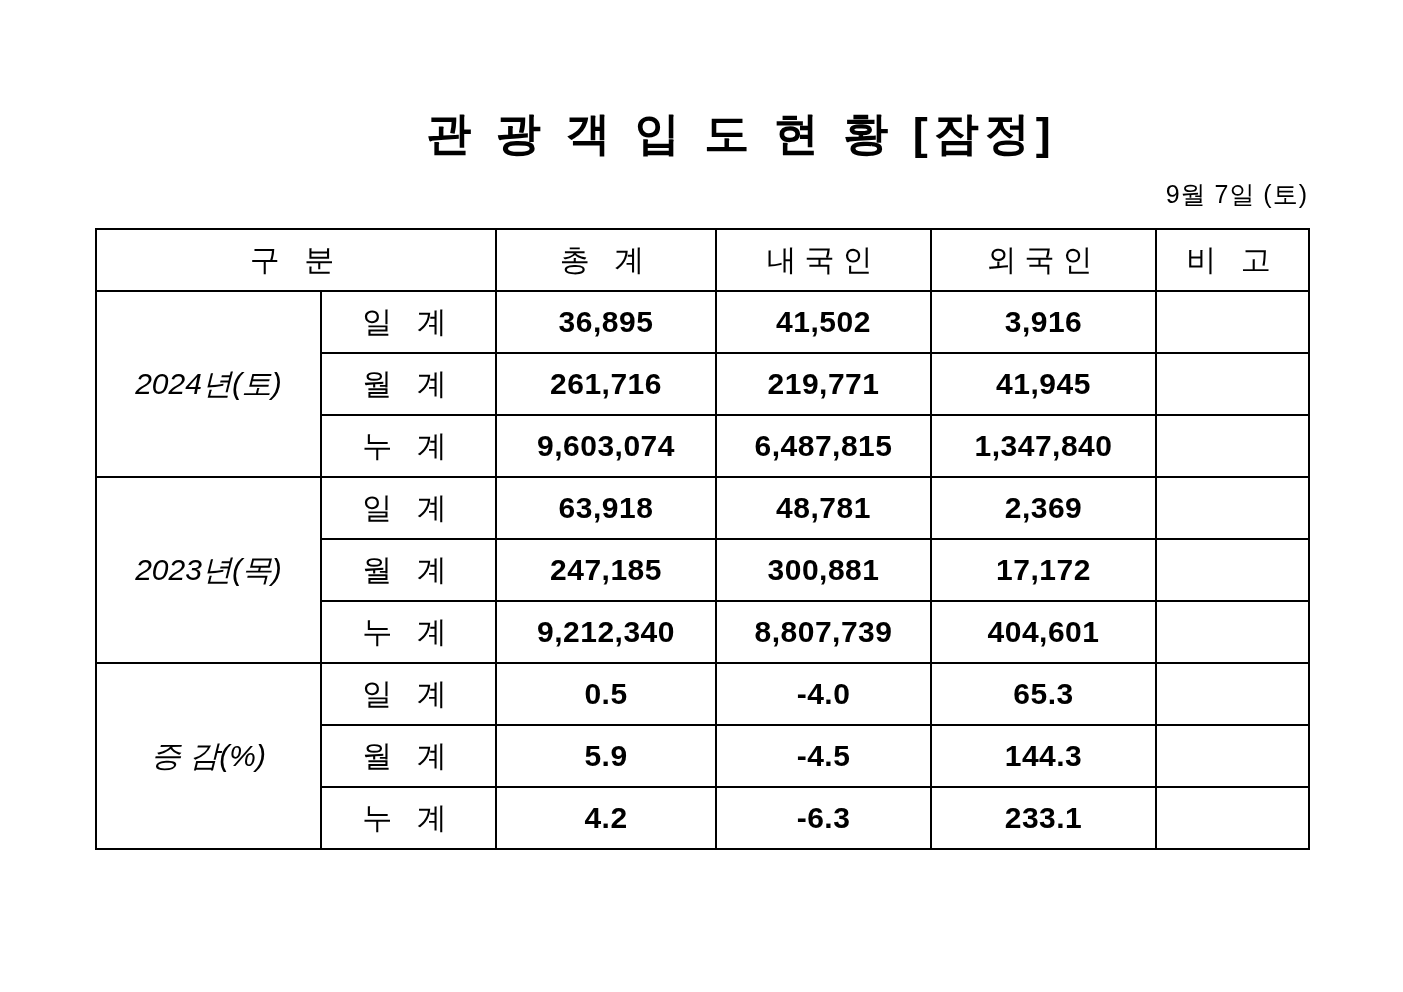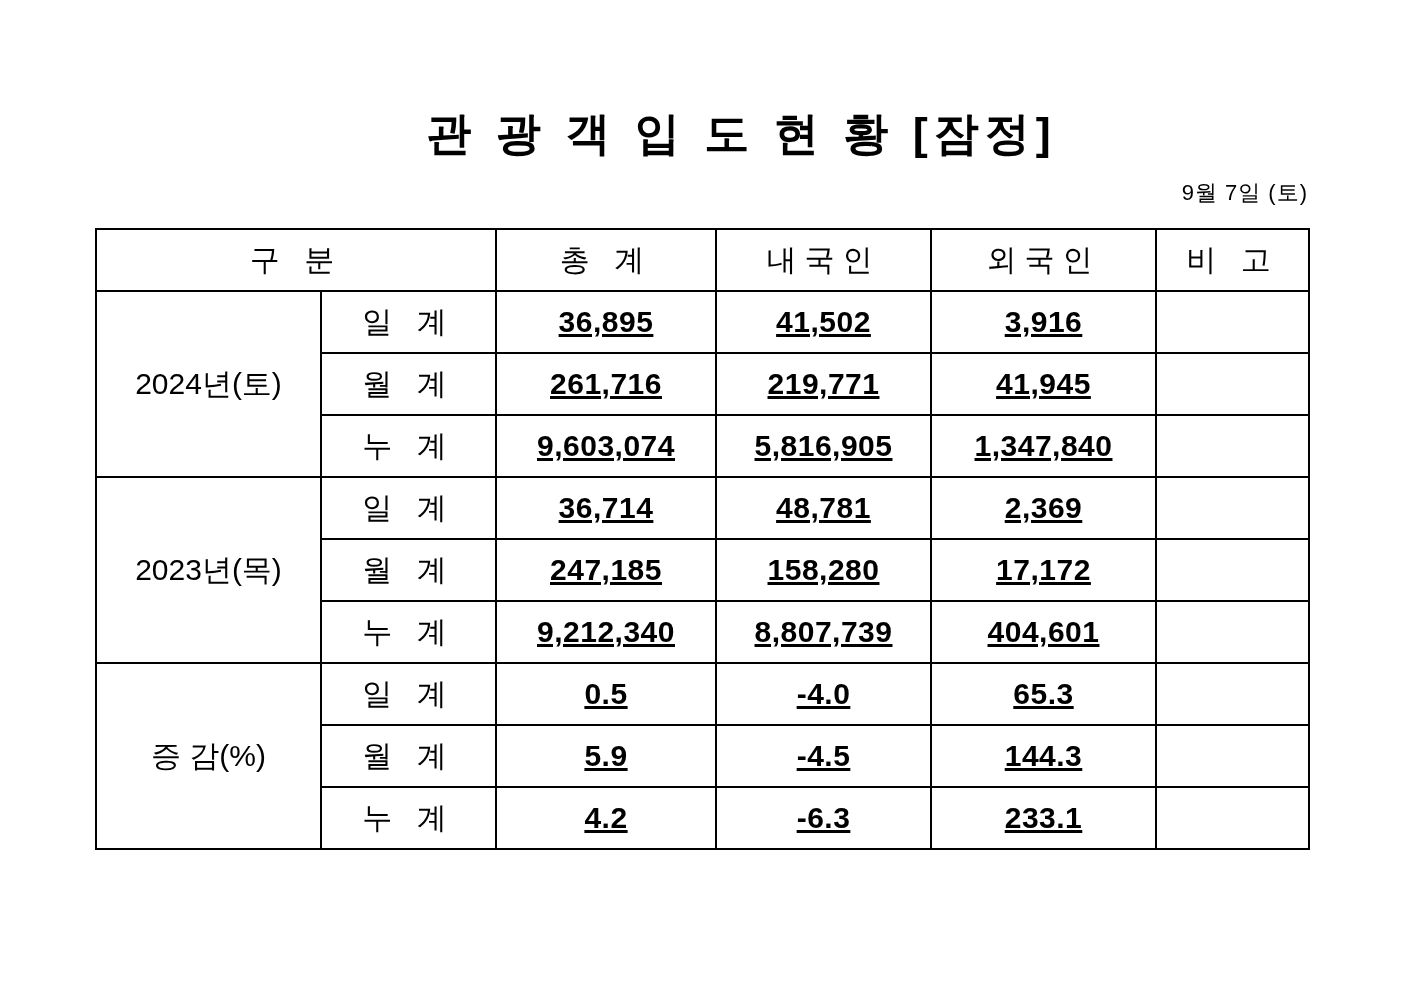--- a/index.html
+++ b/index.html
@@ -29,21 +29,21 @@
     font-size: 45px;
     font-weight: bold;
     letter-spacing: 6px;
     font-family: "Liberation Sans", sans-serif;
     padding-left: 40px;
   }
   .subtitle {
     position: absolute;
     top: 178px;
     right: 95px;
-    font-size: 22px;
+    font-size: 25px;
     font-family: "Liberation Sans", sans-serif;
     letter-spacing: 1px;
   }
   table.main {
     position: absolute;
     top: 228px;
     left: 95px;
     width: 1213px;
     border-collapse: collapse;
     table-layout: fixed;
@@ -61,31 +61,31 @@
     font-size: 28px;
     letter-spacing: 8px;
     font-weight: normal;
   }
   .drow td {
     height: 60px;
   }
   .cat-cell {
     font-size: 28px;
     letter-spacing: 0px;
+    font-style: italic;
   }
   .sub-cell {
     font-size: 28px;
     letter-spacing: 8px;
     border-radius: 30px;
   }
   .num-cell {
     font-size: 24px;
     font-weight: bold;
     letter-spacing: 0.5px;
-    text-decoration: underline;
   }
   .thick-top td {
     border-top: 3px solid #000000;
   }
   .col-cat { width: 225px; }
   .col-sub { width: 175px; }
   .col-total { width: 220px; }
   .col-dom { width: 215px; }
   .col-for { width: 225px; }
   .col-note { width: 153px; }
@@ -127,37 +127,37 @@
       <tr class="drow">
         <td class="sub-cell">월 계</td>
         <td class="num-cell">261,716</td>
         <td class="num-cell">219,771</td>
         <td class="num-cell">41,945</td>
         <td class="num-cell"></td>
       </tr>
       <tr class="drow">
         <td class="sub-cell">누 계</td>
         <td class="num-cell">9,603,074</td>
-        <td class="num-cell">5,816,905</td>
+        <td class="num-cell">6,487,815</td>
         <td class="num-cell">1,347,840</td>
         <td class="num-cell"></td>
       </tr>
 
       <tr class="drow thick-top">
         <td rowspan="3" class="cat-cell">2023년(목)</td>
         <td class="sub-cell">일 계</td>
-        <td class="num-cell">36,714</td>
+        <td class="num-cell">63,918</td>
         <td class="num-cell">48,781</td>
         <td class="num-cell">2,369</td>
         <td class="num-cell"></td>
       </tr>
       <tr class="drow">
         <td class="sub-cell">월 계</td>
         <td class="num-cell">247,185</td>
-        <td class="num-cell">158,280</td>
+        <td class="num-cell">300,881</td>
         <td class="num-cell">17,172</td>
         <td class="num-cell"></td>
       </tr>
       <tr class="drow">
         <td class="sub-cell">누 계</td>
         <td class="num-cell">9,212,340</td>
         <td class="num-cell">8,807,739</td>
         <td class="num-cell">404,601</td>
         <td class="num-cell"></td>
       </tr>

